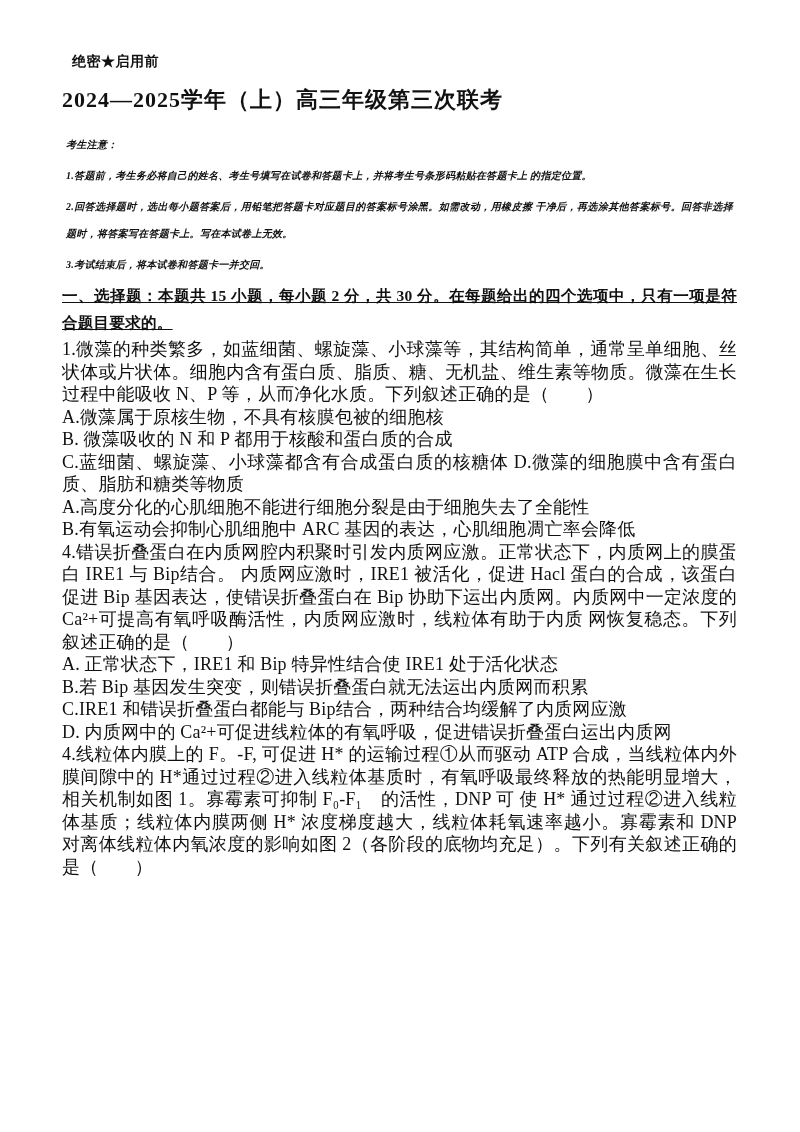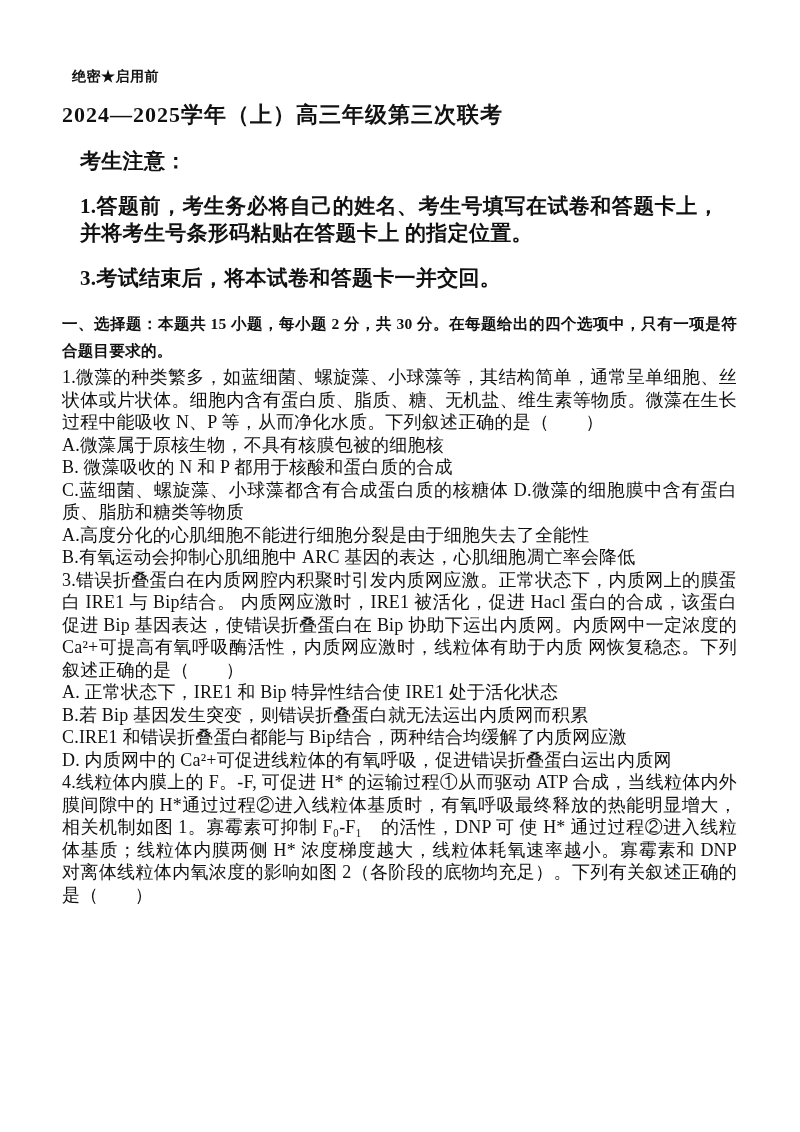--- a/index.html
+++ b/index.html
@@ -11,21 +11,21 @@
   body {
     width: 800px;
     height: 1132px;
     overflow: hidden;
     font-family: "Liberation Serif", "DejaVu Serif", serif;
   }
   .page {
     box-sizing: border-box;
     width: 795px;
     height: 1132px;
-    padding: 68px 58px 0 62px;
+    padding: 53px 58px 0 62px;
   }
   .classification {
     font-weight: bold;
     font-size: 14px;
     margin-left: 10px;
     letter-spacing: 0.5px;
   }
   .title {
     font-weight: bold;
     font-size: 22px;
@@ -36,34 +36,36 @@
     text-align: center;
     font-weight: bold;
     font-size: 20px;
     margin-top: 10px;
     letter-spacing: 2px;
   }
   .notice {
     margin-top: 16px;
   }
   .notice p {
-    margin: 18px;
-    font-size: 21px;
+    margin: 4px;
+    font-size: 10px;
     font-weight: bold;
     line-height: 27px;
     text-align: justify;
     letter-spacing: 0.3px;
+    font-style: italic;
   }
   .section-heading {
     margin: 3px 0 2px 0;
     font-size: 15.5px;
     font-weight: bold;
     line-height: 27px;
     text-align: justify;
     letter-spacing: 0.3px;
+    text-decoration: underline;
   }
   .question p {
     margin: 0;
     font-size: 18px;
     font-weight: normal;
     line-height: 22.5px;
     text-align: justify;
     letter-spacing: 0.2px;
   }
 </style>
@@ -73,39 +75,40 @@
 <div class="page">
 
   <div class="classification">绝密★启用前</div>
 
   <div class="title">2024—2025学年（上）高三年级第三次联考</div>
 
 
   <div class="notice">
     <p>考生注意：</p>
     <p>1.答题前，考生务必将自己的姓名、考生号填写在试卷和答题卡上，并将考生号条形码粘贴在答题卡上 的指定位置。</p>
+    <p>2.回答选择题时，选出每小题答案后，用铅笔把答题卡对应题目的答案标号涂黑。如需改动，用橡皮擦 干净后，再选涂其他答案标号。回答非选择题时，将答案写在答题卡上。写在本试卷上无效。</p>
     <p>3.考试结束后，将本试卷和答题卡一并交回。</p>
   </div>
 
   <p class="section-heading">一、选择题：本题共 15 小题，每小题 2 分，共 30 分。在每题给出的四个选项中，只有一项是符合题目要求的。</p>
 
   <div class="question">
     <p>1.微藻的种类繁多，如蓝细菌、螺旋藻、小球藻等，其结构简单，通常呈单细胞、丝状体或片状体。细胞内含有蛋白质、脂质、糖、无机盐、维生素等物质。微藻在生长过程中能吸收 N、P 等，从而净化水质。下列叙述正确的是（　　）</p>
     <p>A.微藻属于原核生物，不具有核膜包被的细胞核</p>
     <p>B. 微藻吸收的 N 和 P 都用于核酸和蛋白质的合成</p>
     <p>C.蓝细菌、螺旋藻、小球藻都含有合成蛋白质的核糖体  D.微藻的细胞膜中含有蛋白质、脂肪和糖类等物质</p>
   </div>
 
   <div class="question">
     <p>A.高度分化的心肌细胞不能进行细胞分裂是由于细胞失去了全能性</p>
     <p>B.有氧运动会抑制心肌细胞中 ARC 基因的表达，心肌细胞凋亡率会降低</p>
   </div>
 
   <div class="question">
-    <p>3.错误折叠蛋白在内质网腔内积聚时引发内质网应激。正常状态下，内质网上的膜蛋白 IRE1 与 Bip结合。 内质网应激时，IRE1 被活化，促进 Hacl 蛋白的合成，该蛋白促进 Bip 基因表达，使错误折叠蛋白在 Bip 协助下运出内质网。内质网中一定浓度的 Ca²+可提高有氧呼吸酶活性，内质网应激时，线粒体有助于内质 网恢复稳态。下列叙述正确的是（　　）</p>
+    <p>4.错误折叠蛋白在内质网腔内积聚时引发内质网应激。正常状态下，内质网上的膜蛋白 IRE1 与 Bip结合。 内质网应激时，IRE1 被活化，促进 Hacl 蛋白的合成，该蛋白促进 Bip 基因表达，使错误折叠蛋白在 Bip 协助下运出内质网。内质网中一定浓度的 Ca²+可提高有氧呼吸酶活性，内质网应激时，线粒体有助于内质 网恢复稳态。下列叙述正确的是（　　）</p>
     <p>A. 正常状态下，IRE1 和 Bip 特异性结合使 IRE1 处于活化状态</p>
     <p>B.若 Bip 基因发生突变，则错误折叠蛋白就无法运出内质网而积累</p>
     <p>C.IRE1 和错误折叠蛋白都能与 Bip结合，两种结合均缓解了内质网应激</p>
     <p>D. 内质网中的 Ca²+可促进线粒体的有氧呼吸，促进错误折叠蛋白运出内质网</p>
   </div>
 
   <div class="question">
     <p>4.线粒体内膜上的 F。-F, 可促进 H* 的运输过程①从而驱动 ATP 合成，当线粒体内外膜间隙中的 H*通过过程②进入线粒体基质时，有氧呼吸最终释放的热能明显增大，相关机制如图 1。寡霉素可抑制 F₀-F₁　的活性，DNP 可 使 H* 通过过程②进入线粒体基质；线粒体内膜两侧 H* 浓度梯度越大，线粒体耗氧速率越小。寡霉素和 DNP 对离体线粒体内氧浓度的影响如图 2（各阶段的底物均充足）。下列有关叙述正确的是（　　）</p>
   </div>
 

